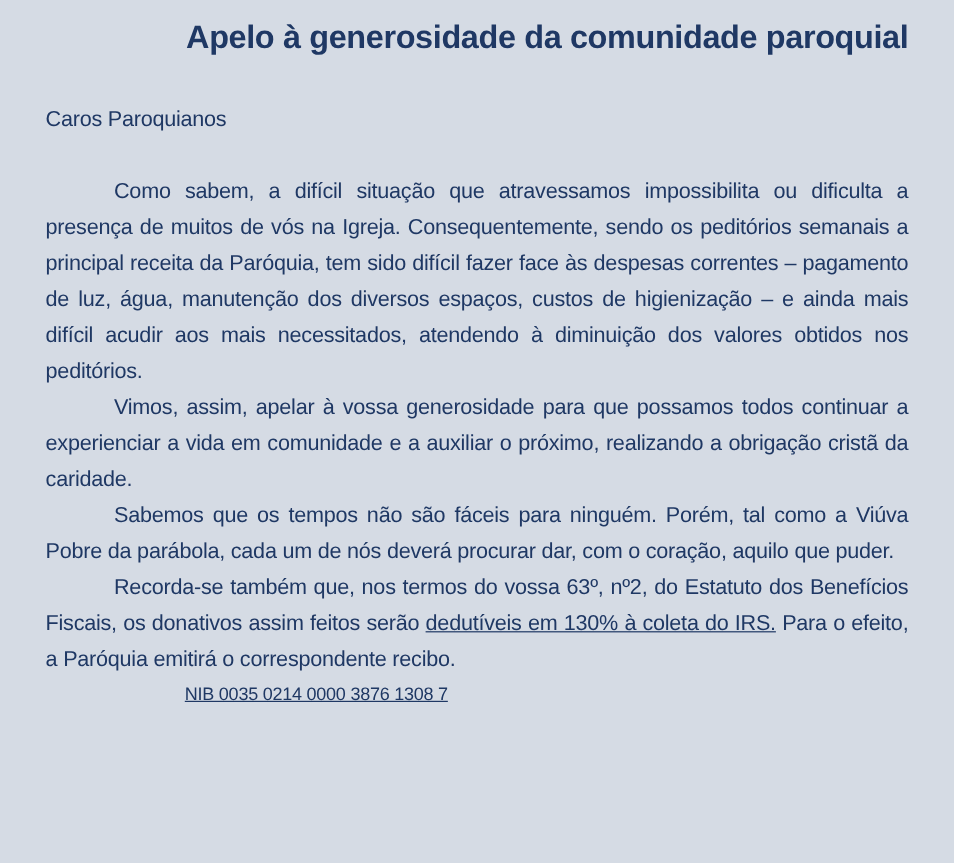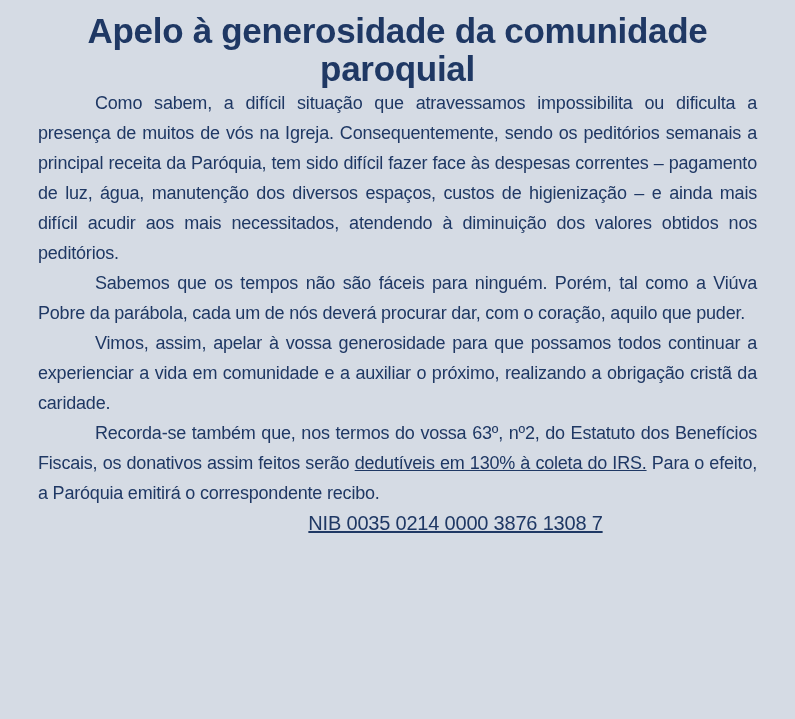--- a/index.html
+++ b/index.html
@@ -16,24 +16,24 @@
     overflow: hidden;
   }
   .page {
     box-sizing: border-box;
     width: 795px;
     height: 719px;
     padding: 12px 38px 20px 38px;
   }
   .title {
     margin: 0;
-    font-size: 35px;
+    font-size: 27px;
     line-height: 38px;
     font-weight: bold;
-    text-align: center;
+    text-align: right;
     letter-spacing: -0.3px;
   }
   .salutation {
     margin: 34px 0 30px 0;
     font-size: 18px;
     line-height: 30px;
     letter-spacing: -0.2px;
   }
   .para {
     margin: 0;
@@ -43,37 +43,37 @@
     text-indent: 57px;
     letter-spacing: -0.2px;
     hyphens: none;
   }
   .bold-underline {
     font-weight: normal;
     text-decoration: underline;
   }
   .nib {
     margin: 0;
-    font-size: 20px;
+    font-size: 15px;
     line-height: 30px;
     padding-left: 116px;
     letter-spacing: -0.2px;
-    text-align: center;
   }
 </style>
 </head>
 <body>
 
 <div class="page">
   <h1 class="title">Apelo à generosidade da comunidade paroquial</h1>
 
+  <p class="salutation">Caros Paroquianos</p>
 
   <p class="para"><span>Como sabem, a difícil situação que atravessamos impossibilita ou dificulta a presença de muitos de vós na Igreja. Consequentemente, sendo os peditórios semanais a principal receita da Paróquia, tem sido difícil fazer face às despesas correntes – pagamento de luz, água, manutenção dos diversos espaços, custos de higienização – e ainda mais difícil acudir aos mais necessitados, atendendo à diminuição dos valores obtidos nos peditórios.</span></p>
 
+  <p class="para"><span>Vimos, assim, apelar à vossa generosidade para que possamos todos continuar a experienciar a vida em comunidade e a auxiliar o próximo, realizando a obrigação cristã da caridade.</span></p>
+
   <p class="para"><span>Sabemos que os tempos não são fáceis para ninguém. Porém, tal como a Viúva Pobre da parábola, cada um de nós deverá procurar dar, com o coração, aquilo que puder.</span></p>
-
-  <p class="para"><span>Vimos, assim, apelar à vossa generosidade para que possamos todos continuar a experienciar a vida em comunidade e a auxiliar o próximo, realizando a obrigação cristã da caridade.</span></p>
 
   <p class="para"><span>Recorda-se também que, nos termos do vossa 63º, nº2, do Estatuto dos Benefícios Fiscais, os donativos assim feitos serão </span><span class="bold-underline">dedutíveis em 130% à coleta do IRS.</span><span> Para o efeito, a Paróquia emitirá o correspondente recibo.</span></p>
 
 
   <p class="nib"><span class="bold-underline">NIB 0035 0214 0000 3876 1308 7</span></p>
 </div>
 
 </body></html>

